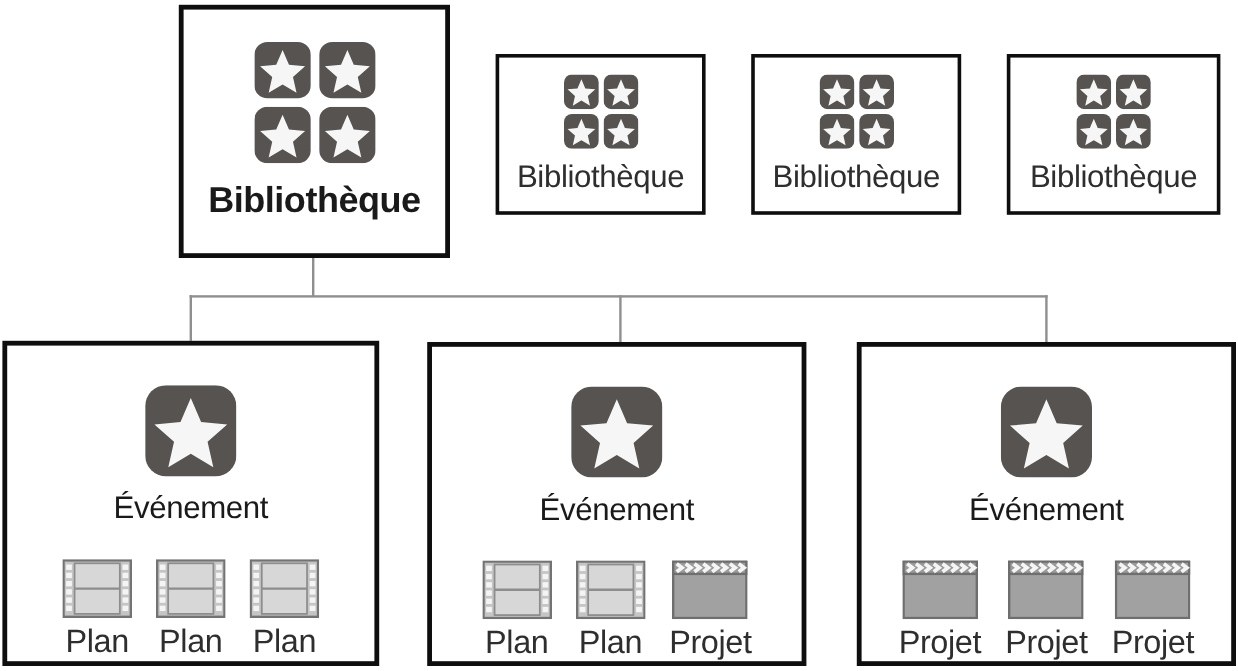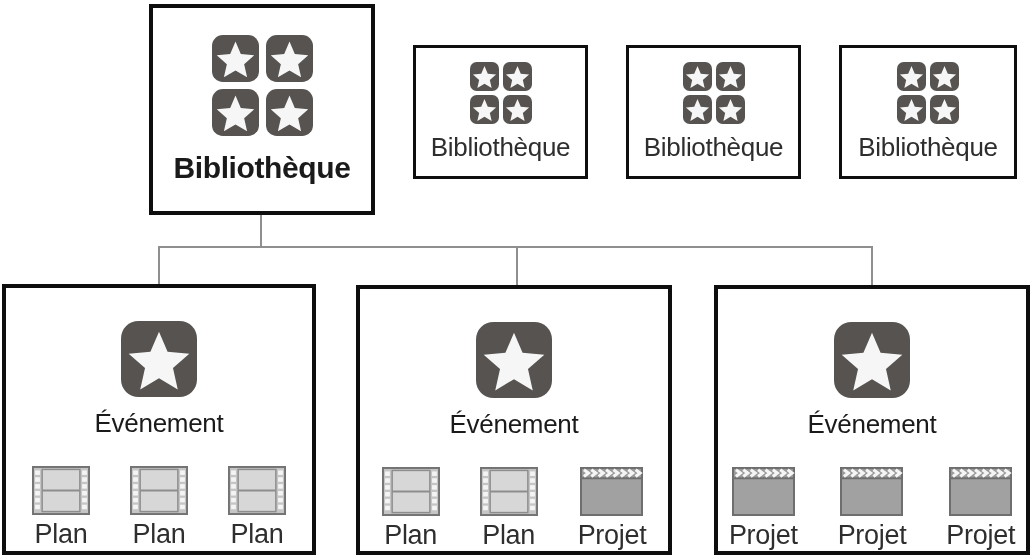--- a/index.html
+++ b/index.html
@@ -34,21 +34,21 @@
   .c-drop1  { left:158px; top:246px; width:2px; height:39px; }
   .c-drop2  { left:516px; top:246px; width:2px; height:40px; }
   .c-drop3  { left:871px; top:246px; width:2px; height:40px; }
   
   .event { padding-top:33px; }
   .ev1 { left:2px;   top:284px; width:314px; height:271px; }
   .ev2 { left:356px; top:285px; width:316px; height:270px; }
   .ev3 { left:714px; top:285px; width:316px; height:270px; }
   .ev-icon { width:76px; height:76px; }
   .ev-lbl { font-size:26px; font-weight:400; color:#1a1a1a; margin-top:11px; letter-spacing:-0.3px; }
-  .items { display:flex; gap:40px; margin-top:27px; align-items:flex-end; justify-content:center; }
+  .items { display:flex; gap:20px; margin-top:27px; align-items:flex-end; justify-content:center; }
   .item { display:flex; flex-direction:column; align-items:center; }
   .item-icon.film    { width:58px; height:49px; }
   .item-icon.clapper { width:63px; height:49px; }
   .item-lbl { font-size:27px; font-weight:400; color:#2e2e2e; margin-top:4px; letter-spacing:-0.3px; }
 </style>
 </head>
 <body>
 
 <div class="canvas">
 

